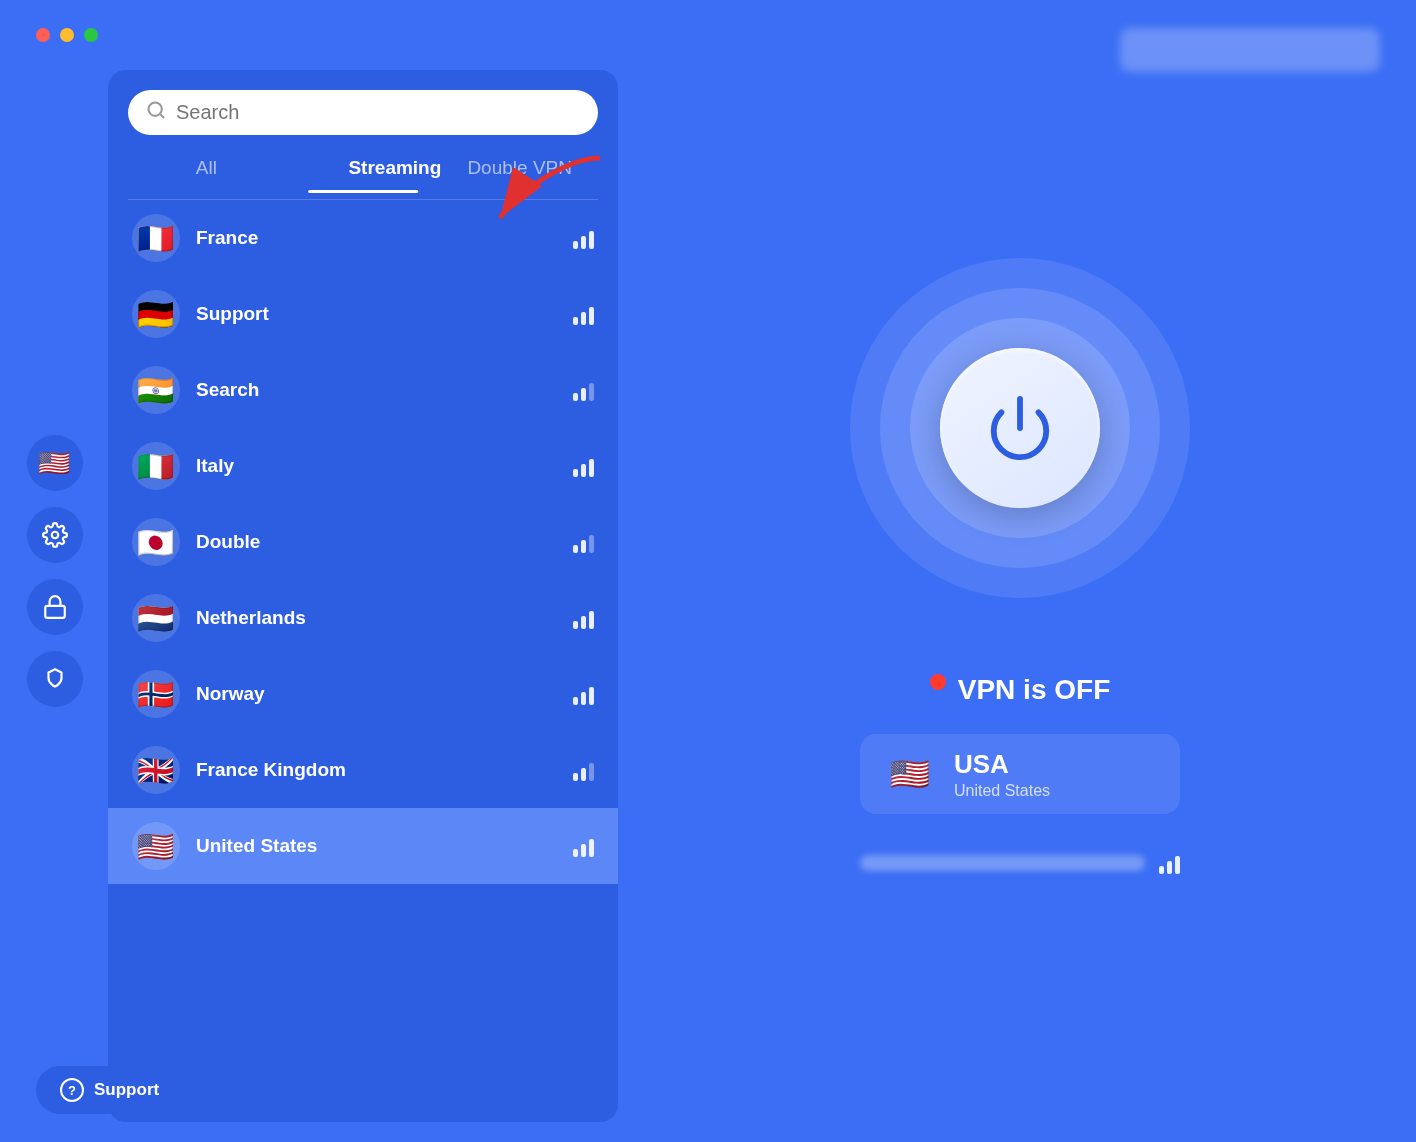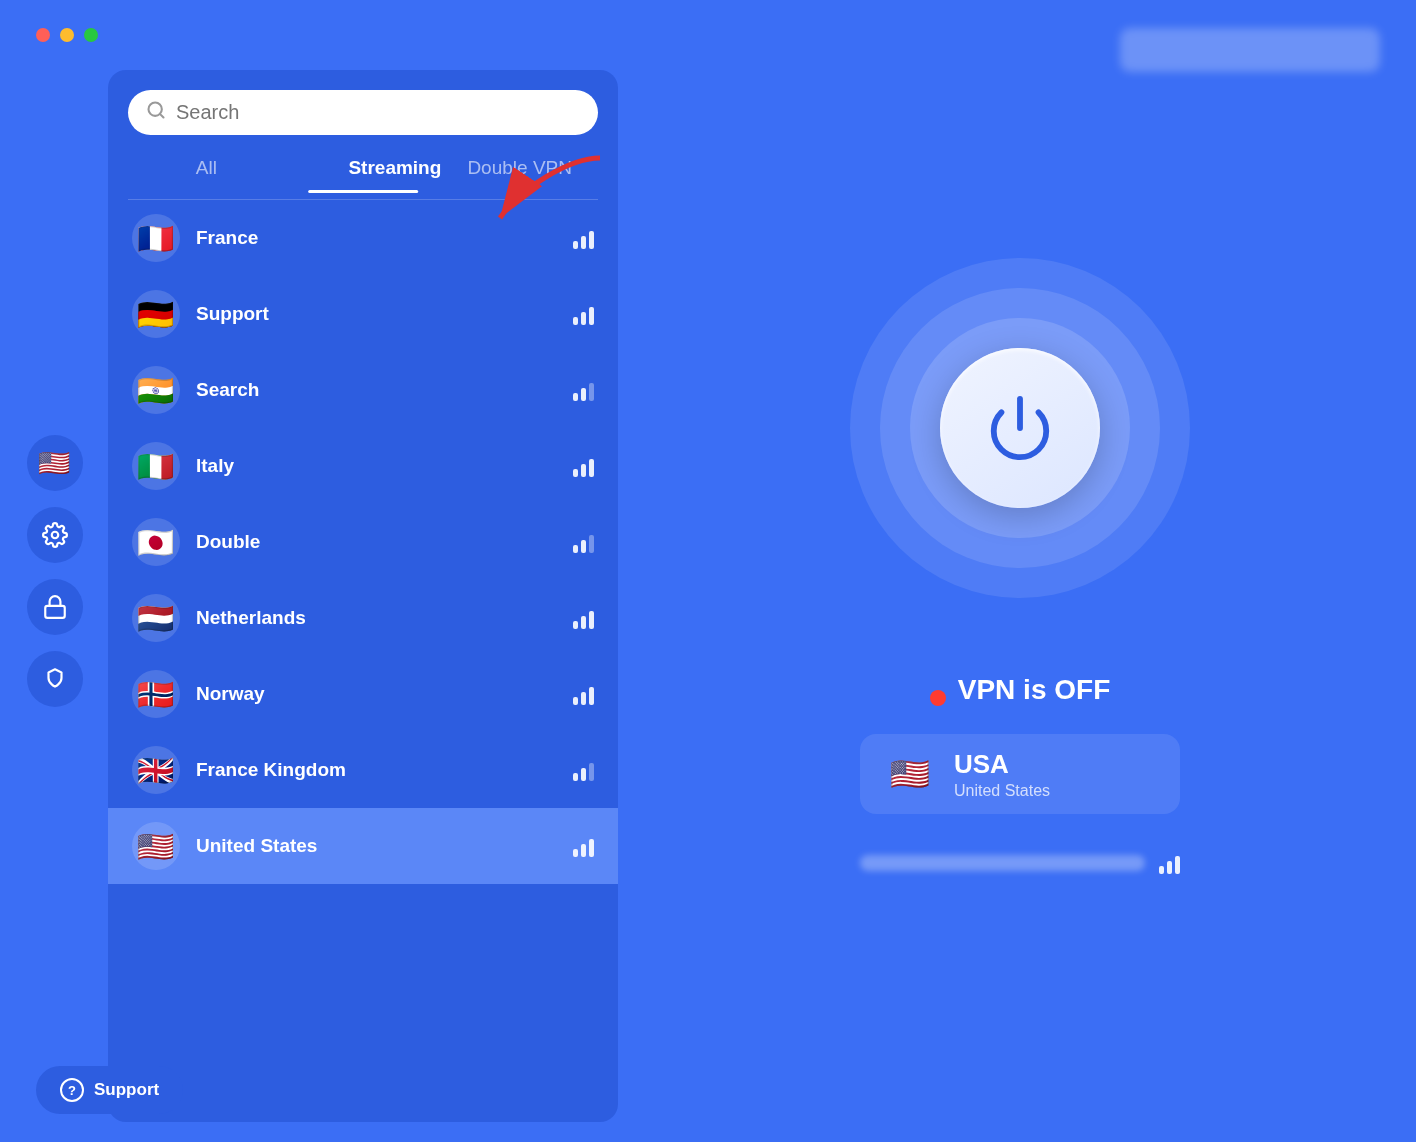--- a/index.html
+++ b/index.html
@@ -247,21 +247,21 @@
     }
 
     .power-icon {
       width: 70px;
       height: 70px;
       color: #2d5de0;
     }
 
     .vpn-status {
       display: flex;
-      align-items: flex-end;
+      align-items: flex-start;
       gap: 12px;
       font-size: 28px;
       font-weight: 700;
       color: white;
       margin-top: 48px;
     }
     .status-dot {
       width: 16px;
       height: 16px;
       border-radius: 50%;

